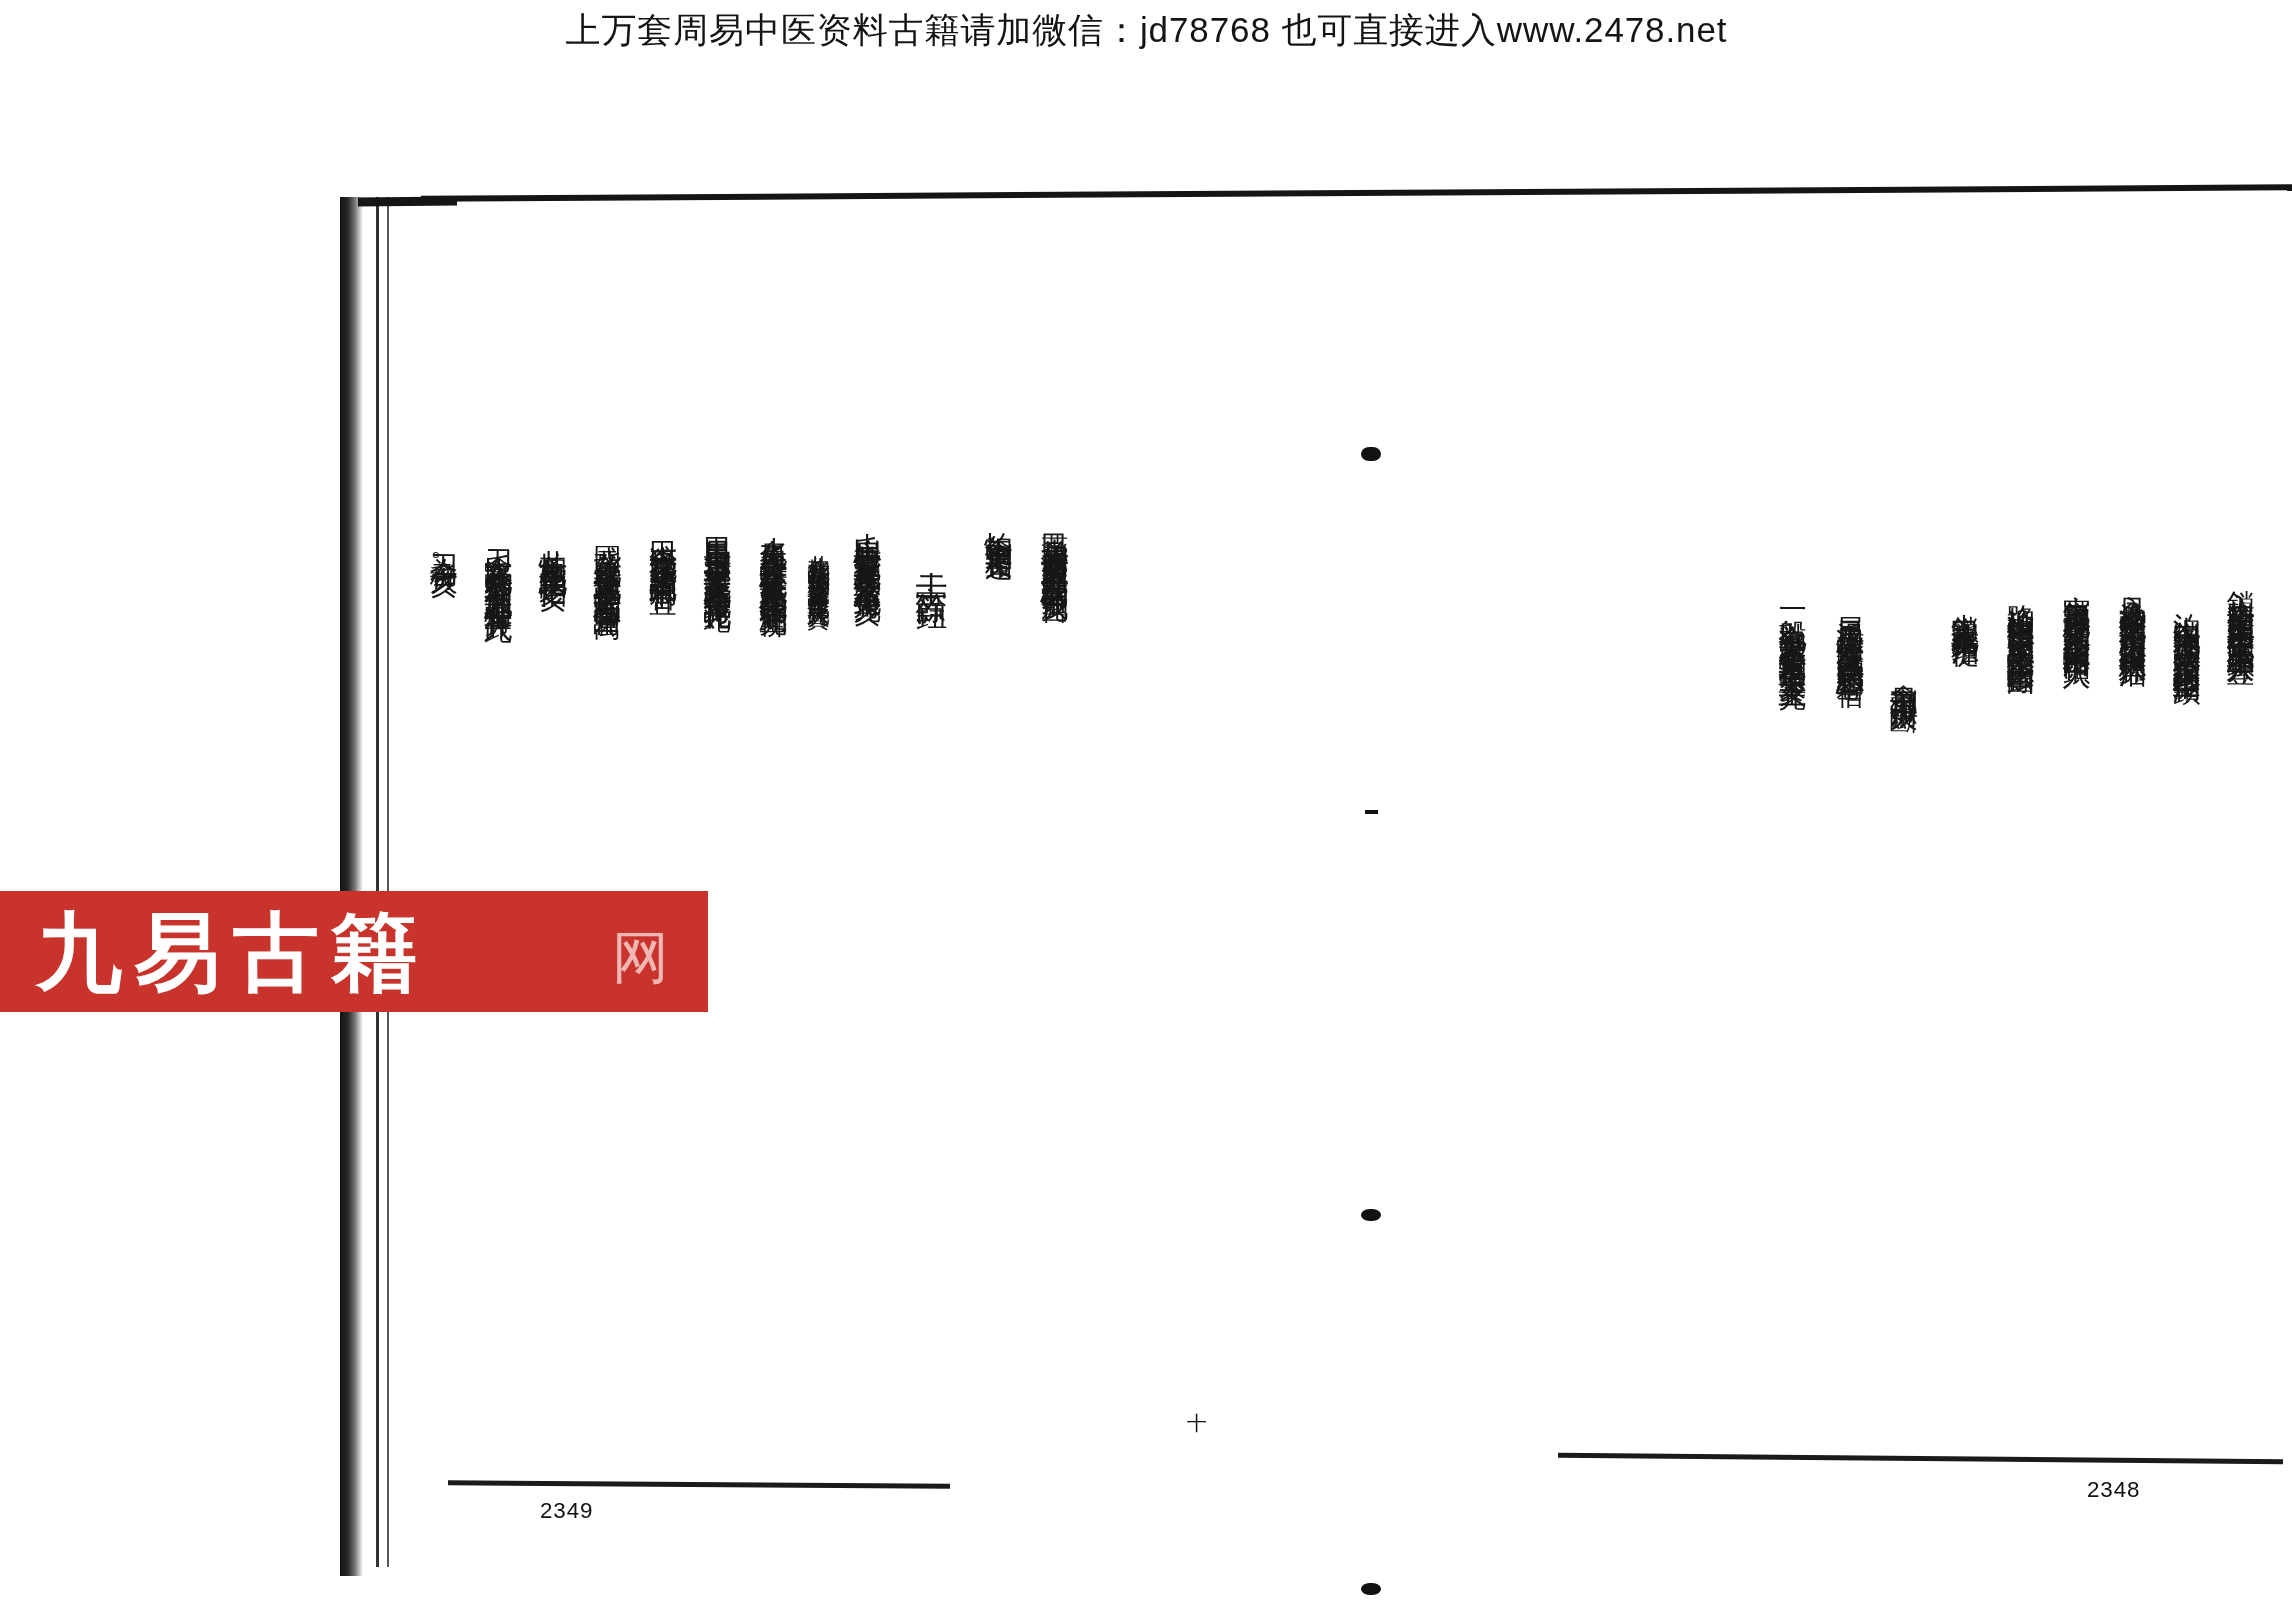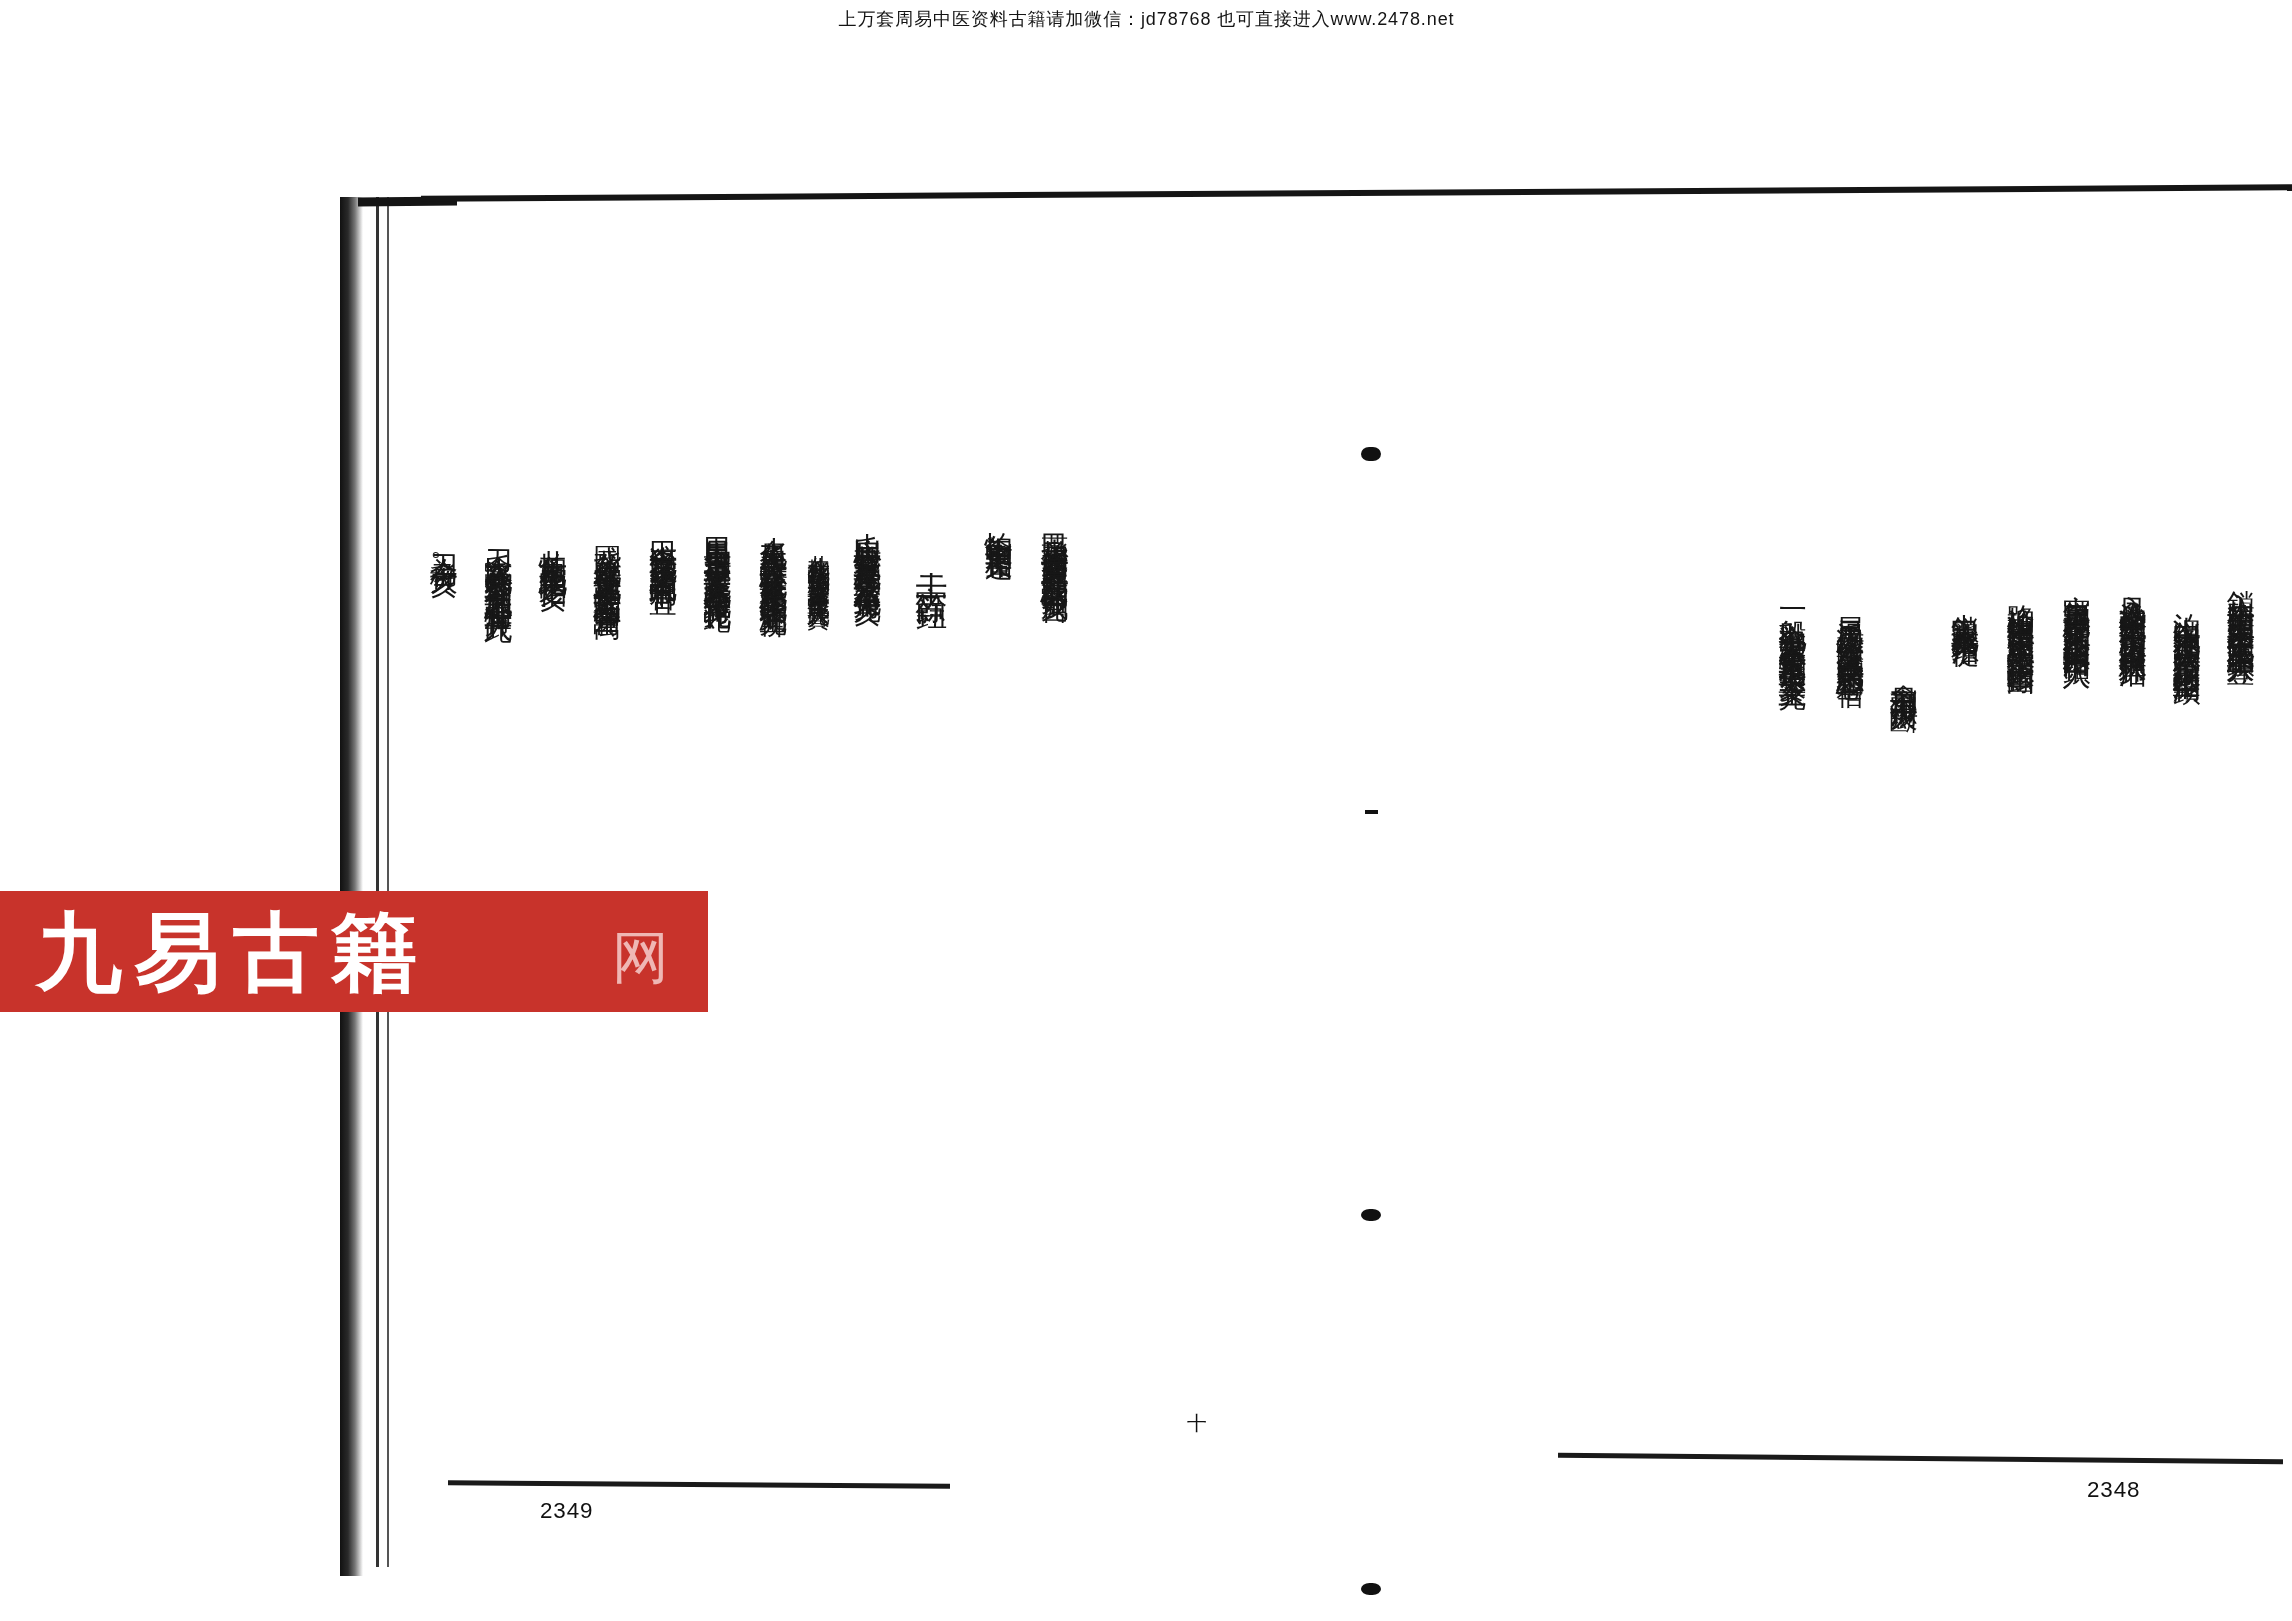--- a/index.html
+++ b/index.html
@@ -17,21 +17,21 @@
   }
 
   
   .top-banner {
     position: absolute;
     top: 7.2px;
     left: 0;
     width: 2293px;
     text-align: center;
     font-family: "Liberation Sans", sans-serif;
-    font-size: 18px;
+    font-size: 35px;
     letter-spacing: 0.9px;
     color: #141414;
     white-space: nowrap;
   }
 
   
   .scan {
     position: absolute;
     top: 143px;
     left: 0;

